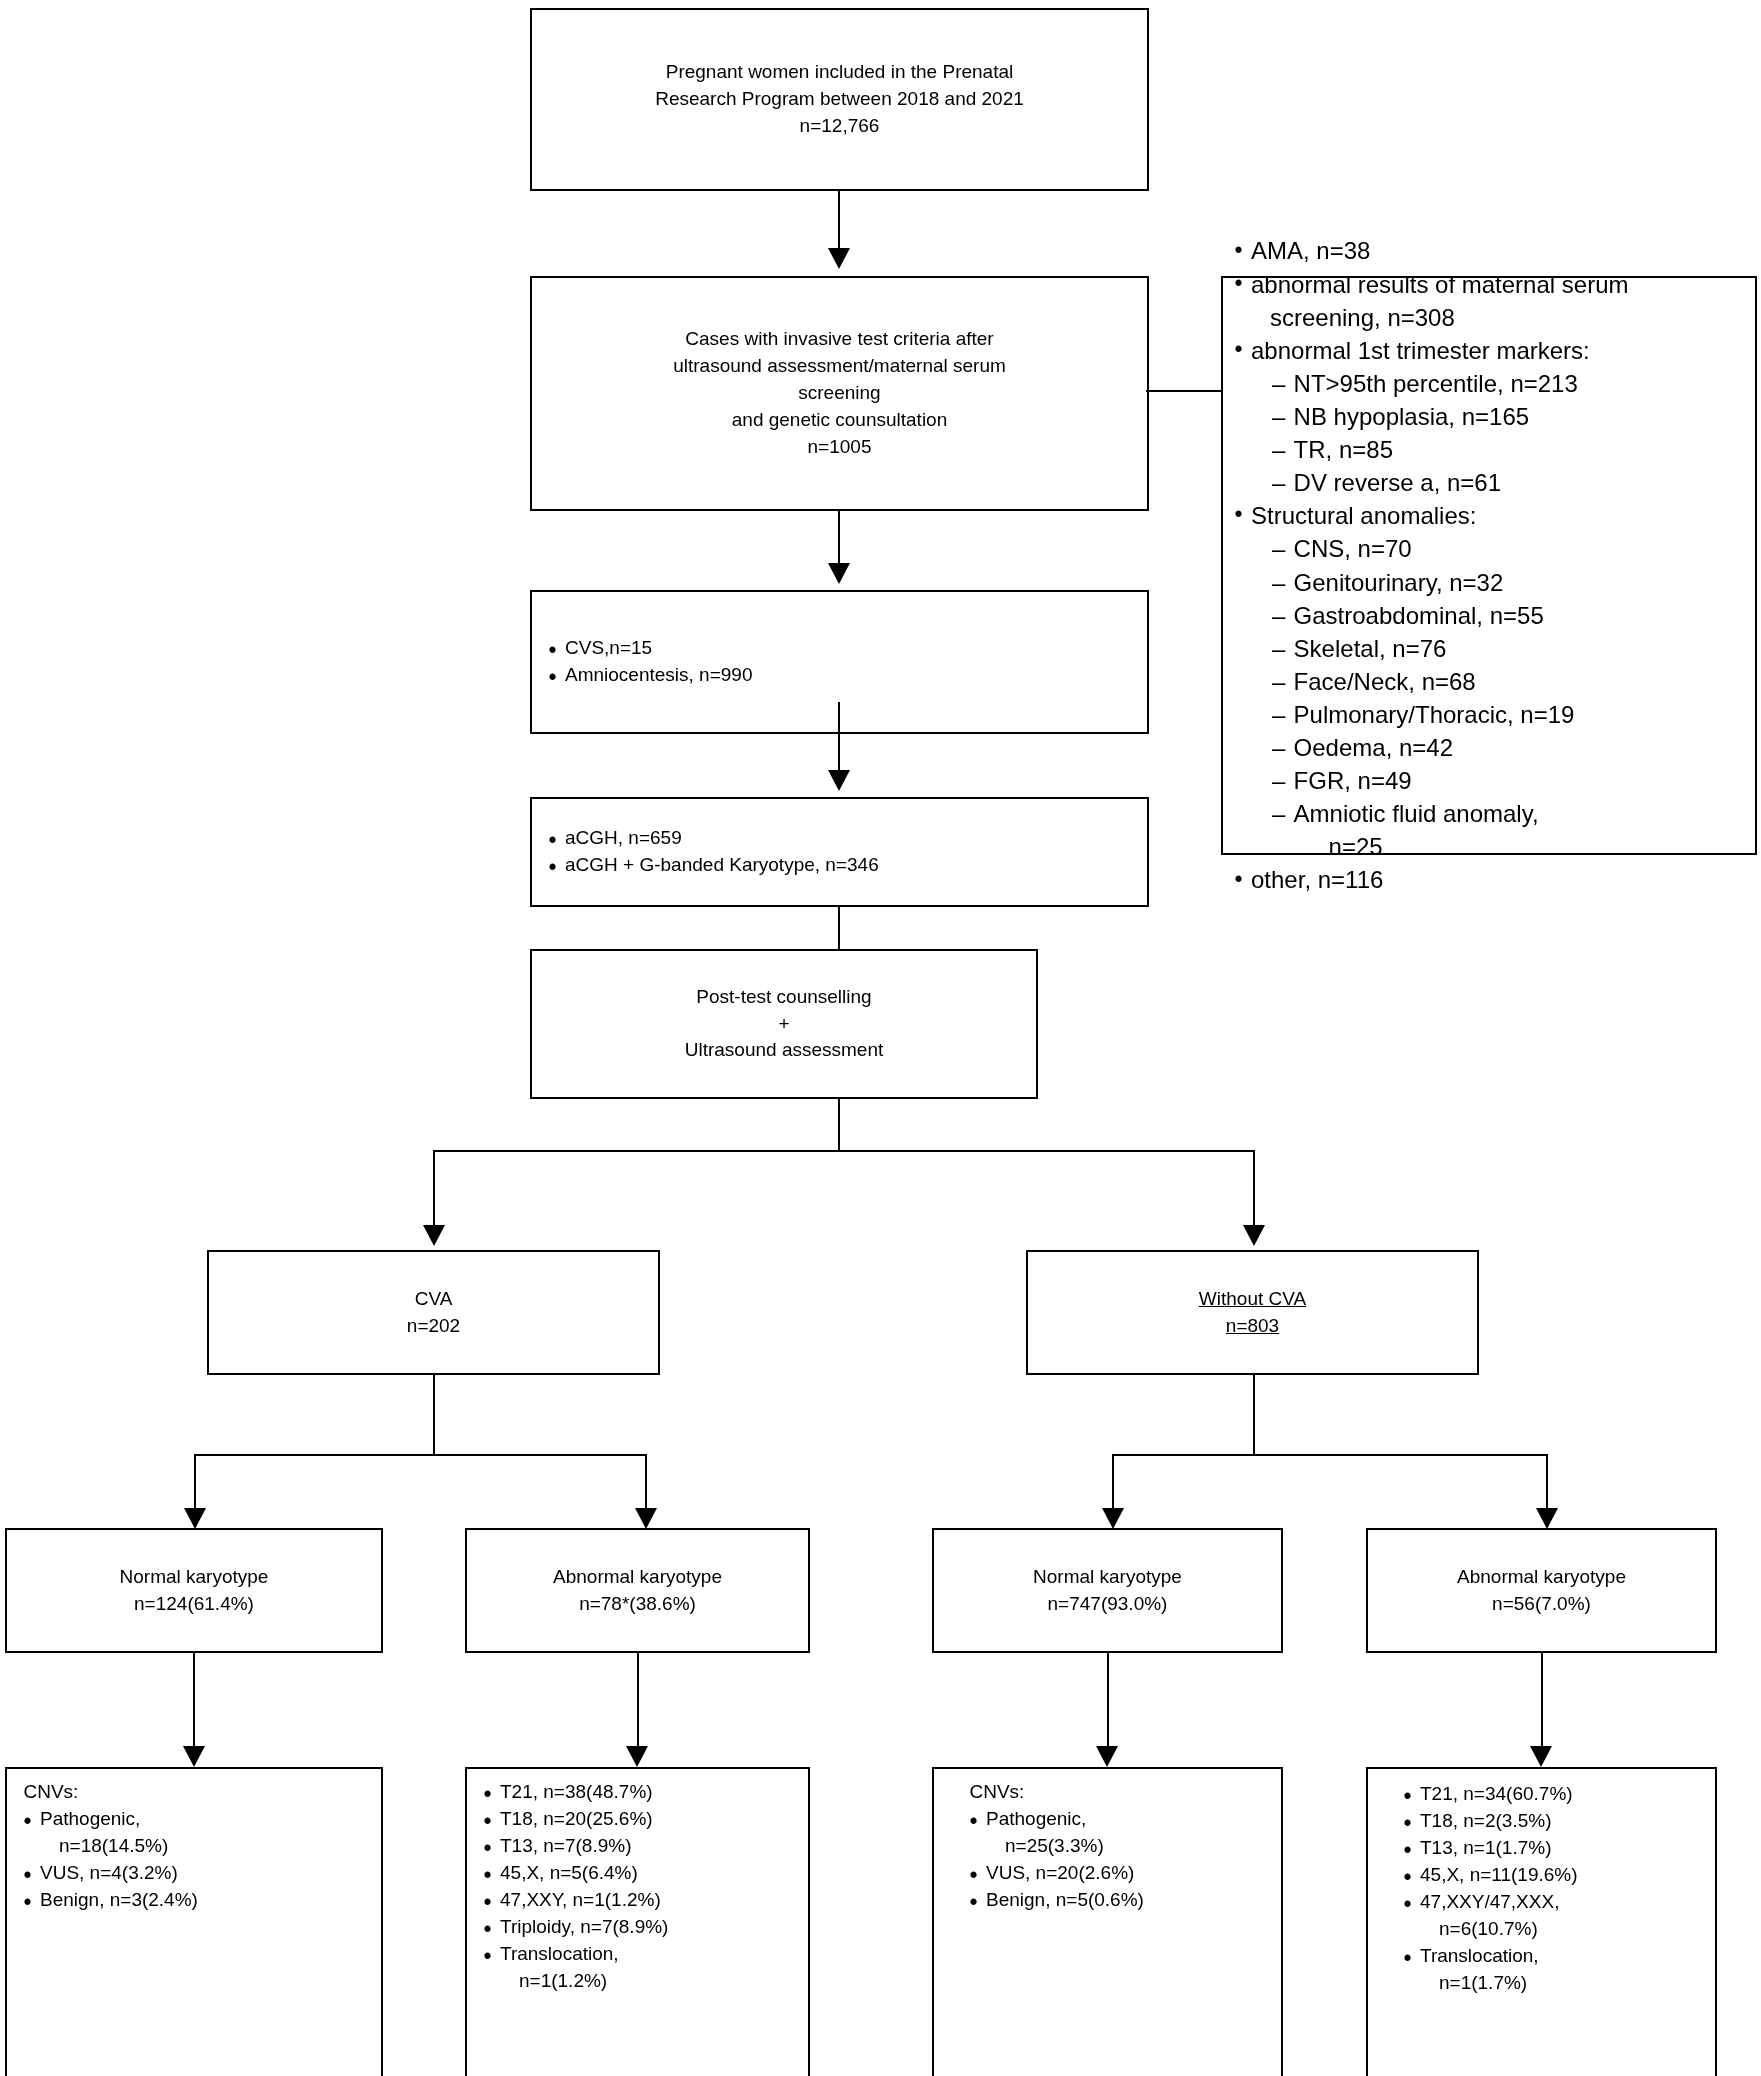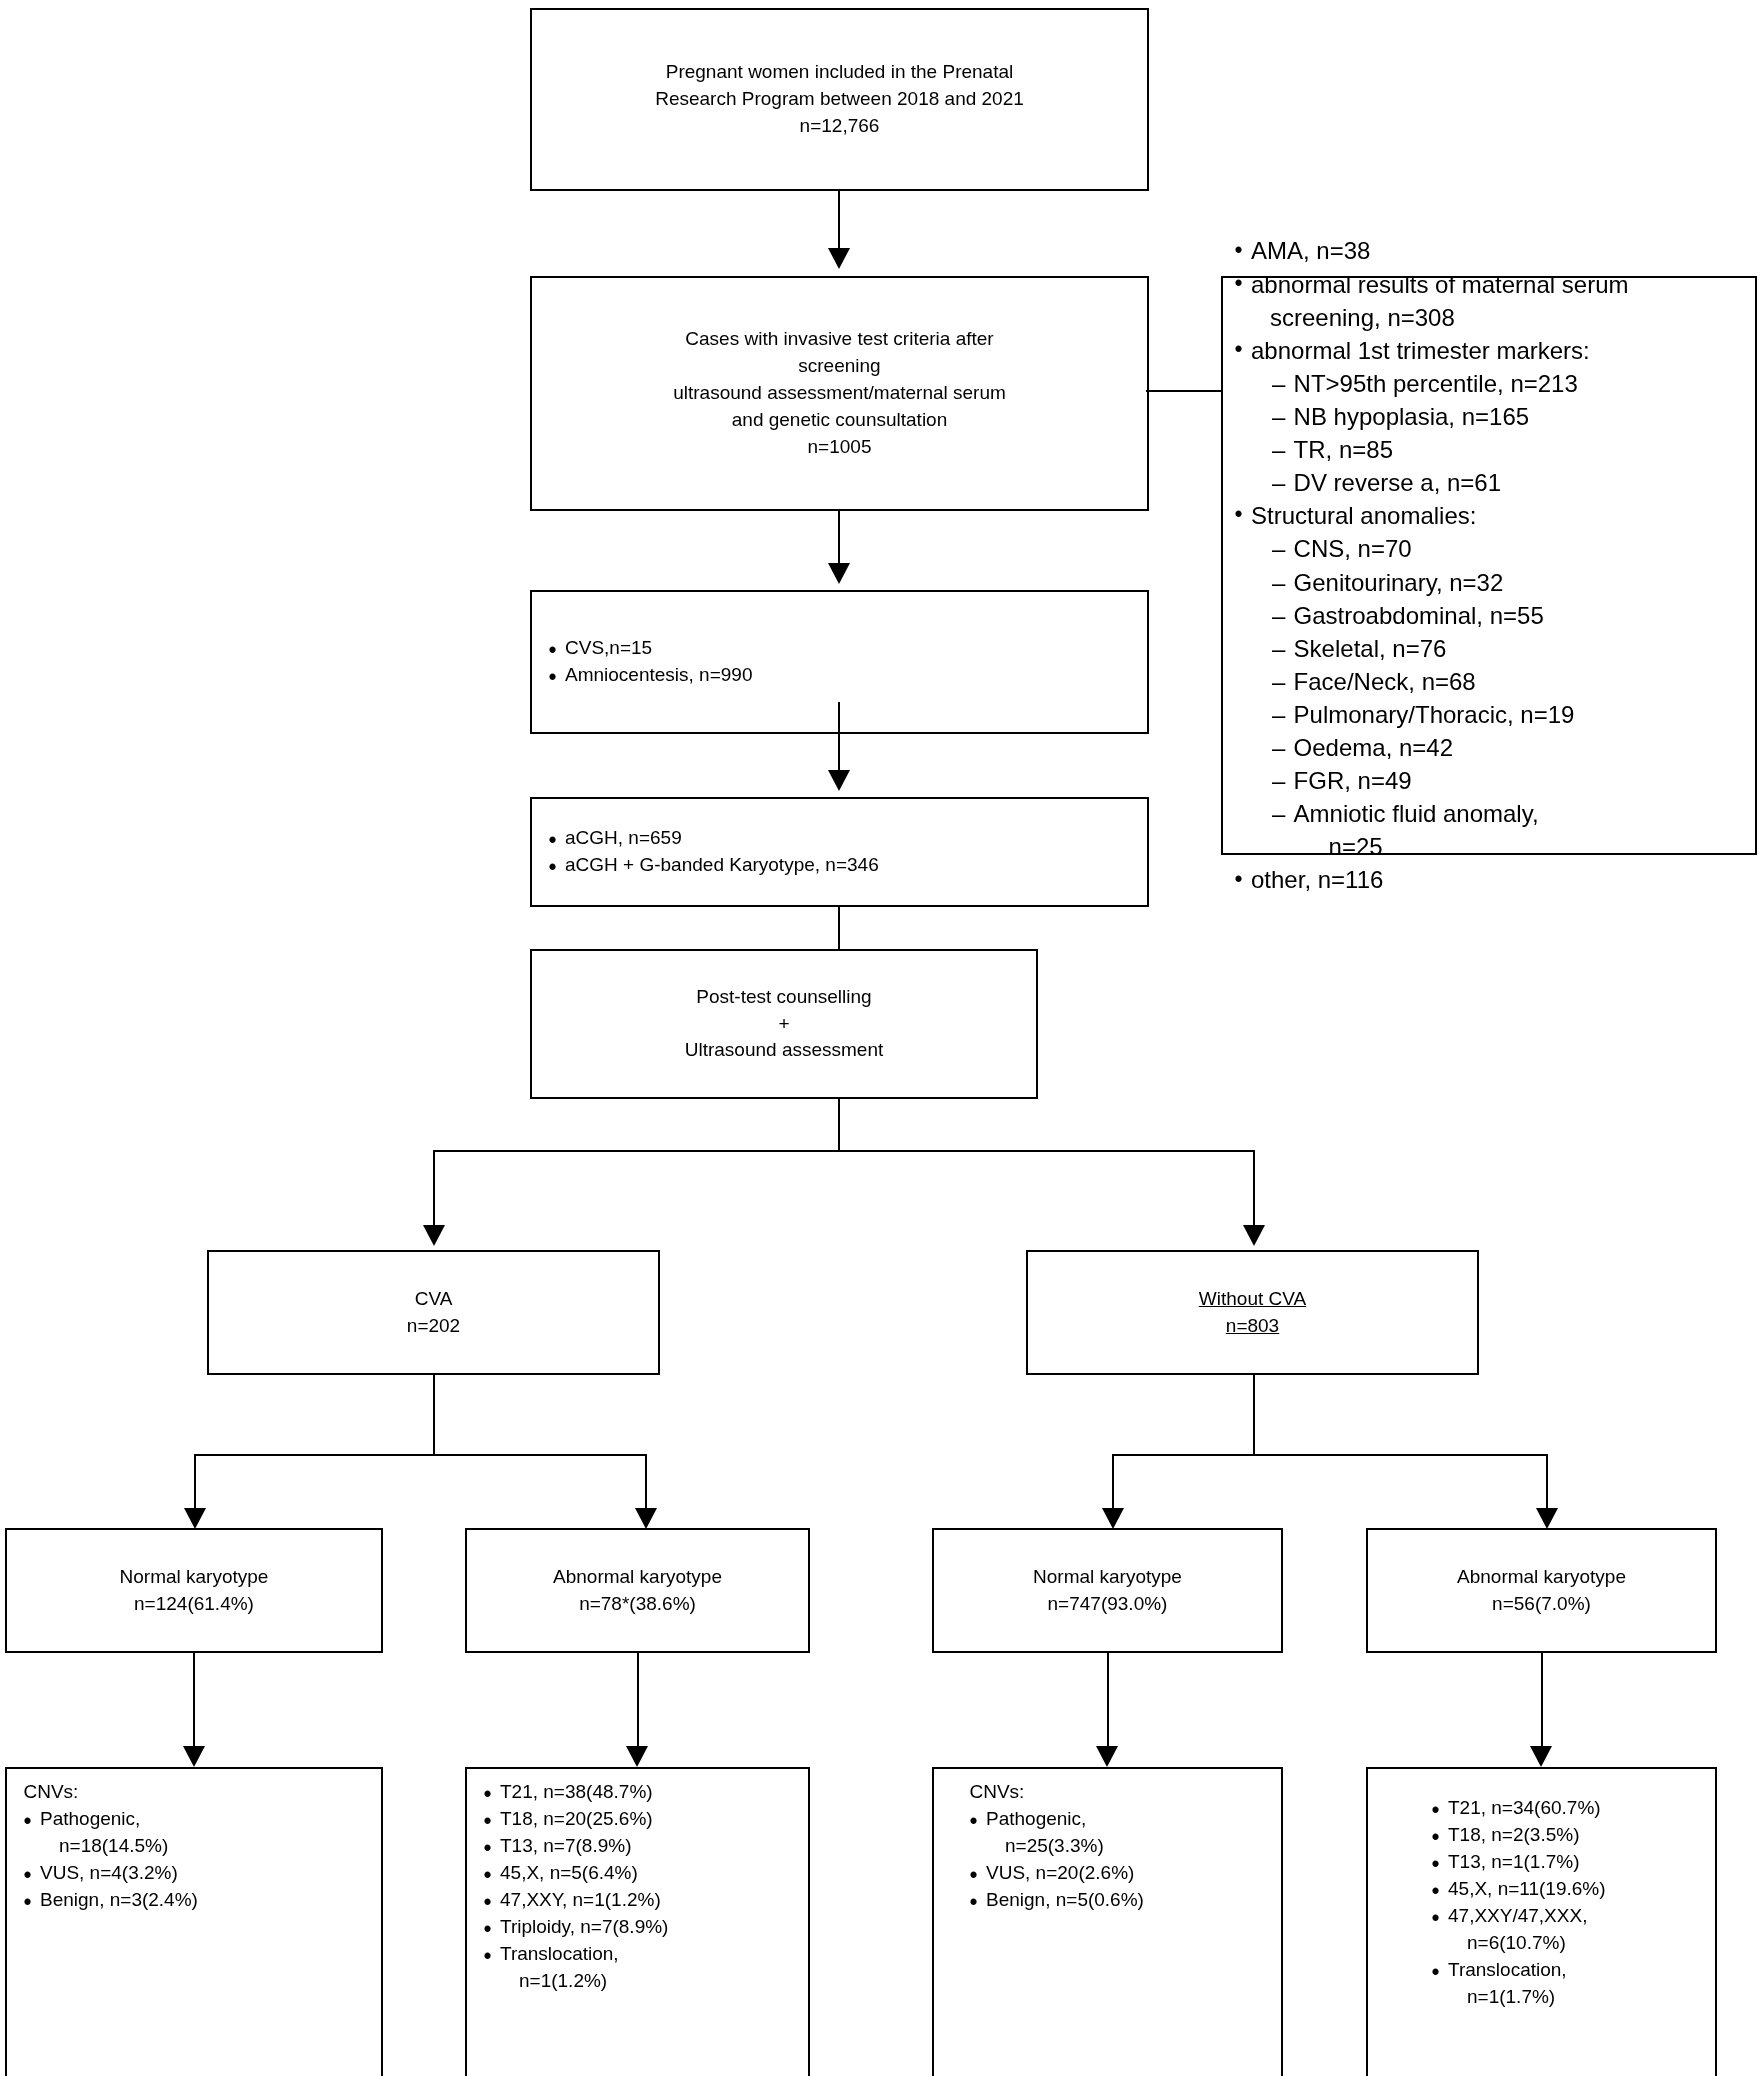--- a/index.html
+++ b/index.html
@@ -98,22 +98,22 @@
       <div>n=12,766</div>
     </div>
   </div>
 
   <div class="vline" style="left:838px; top:191px; height:58px;"></div>
   <div class="arrow" style="left:828px; top:248px;"></div>
 
   <div class="box center" style="left:530px; top:276px; width:619px; height:235px;">
     <div class="pad">
       <div>Cases with invasive test criteria after</div>
+      <div>ultrasound assessment/maternal serum</div>
       <div>screening</div>
-      <div>ultrasound assessment/maternal serum</div>
       <div>and genetic counsultation</div>
       <div>n=1005</div>
     </div>
   </div>
 
   <div class="hline" style="left:1146px; top:390px; width:83px;"></div>
   <div class="vline" style="left:1227px; top:390px; height:318px;"></div>
   <div class="hline" style="left:1227px; top:706px; width:66px;"></div>
 
   <div class="vline" style="left:838px; top:511px; height:54px;"></div>
@@ -304,21 +304,21 @@
           <span>Pathogenic,</span>
           <span class="cont">n=25(3.3%)</span>
         </li>
         <li>VUS, n=20(2.6%)</li>
         <li>Benign, n=5(0.6%)</li>
       </ul>
     </div>
   </div>
 
   <div class="box left" style="left:1366px; top:1767px; width:351px; height:365px; justify-content:flex-start;">
-    <div class="pad" style="padding-top:26px; padding-left:33px;margin-left:28px;">
+    <div class="pad" style="padding-top:12px; padding-left:33px;">
       <ul class="blist">
         <li>T21, n=34(60.7%)</li>
         <li>T18, n=2(3.5%)</li>
         <li>T13, n=1(1.7%)</li>
         <li>45,X, n=11(19.6%)</li>
         <li>
           <span>47,XXY/47,XXX,</span>
           <span class="cont">n=6(10.7%)</span>
         </li>
         <li>

